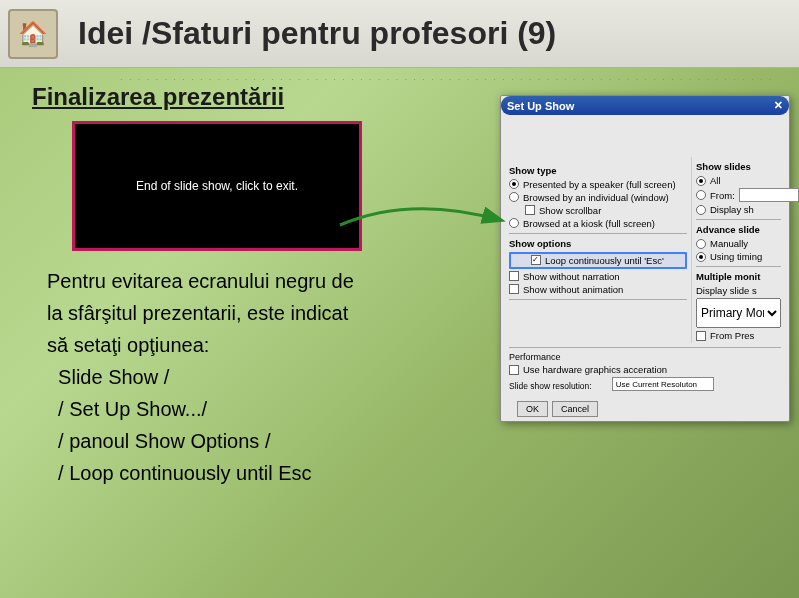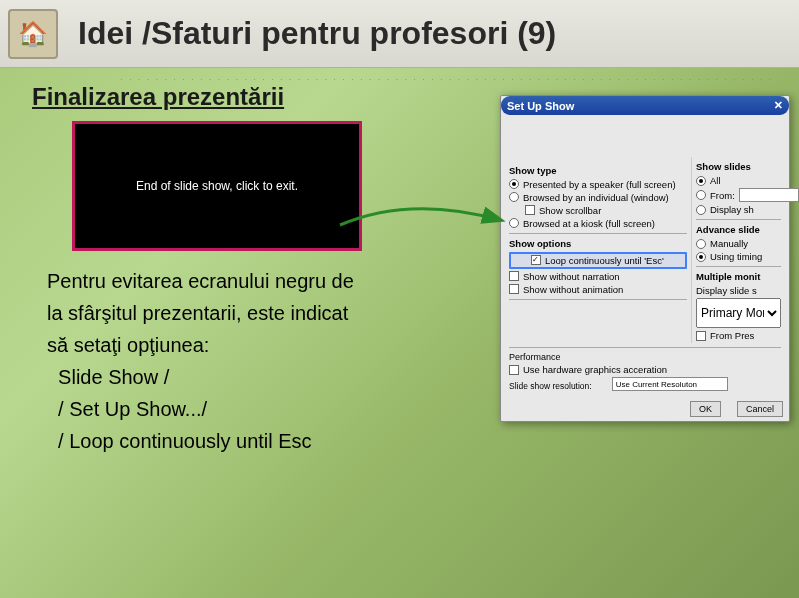--- a/index.html
+++ b/index.html
@@ -277,29 +277,28 @@
       font-size: 8.5px;
       margin-top: 2px;
       gap: 20px;
     }
 
     .resolution-input {
       border: 1px solid #888;
       background: #fff;
       font-size: 8px;
       padding: 1px 3px;
-      width: 116px;
+      width: 102px;
       height: 14px;
     }
 
     .dialog-buttons {
       display: flex;
-      justify-content: flex-end;
-      padding: 4px 6px;
-      gap: 16px;
+      padding: 4px 16px;
+      gap: 4px;
     }
 
     .dlg-btn {
       background: #e0e0e0;
       border: 1px solid #888;
       font-size: 9px;
       padding: 2px 8px;
       cursor: pointer;
     }
 
@@ -345,20 +344,21 @@
     <div class="slide-preview">
       <span class="slide-preview-text">End of slide show, click to exit.</span>
     </div>
 
     <div class="description">
       <span class="line">Pentru evitarea ecranului negru de</span>
       <span class="line">la sfârşitul prezentarii,  este  indicat</span>
       <span class="line">să setaţi opţiunea:</span>
       <span class="line">&nbsp;&nbsp;Slide Show /</span>
       <span class="line">&nbsp;&nbsp;/ Set Up Show.../</span>
+      <span class="line">&nbsp;&nbsp;/ panoul Show Options /</span>
       <span class="line">&nbsp;&nbsp;/ Loop continuously until Esc</span>
     </div>
   </div>
 
 </div>
 
 <svg class="arrow-svg" width="200" height="80" viewBox="0 0 200 80">
   <defs>
     <marker id="arrowhead" markerWidth="8" markerHeight="6" refX="6" refY="3" orient="auto">
       <polygon points="0 0, 8 3, 0 6" fill="#2a8a2a"></polygon>

